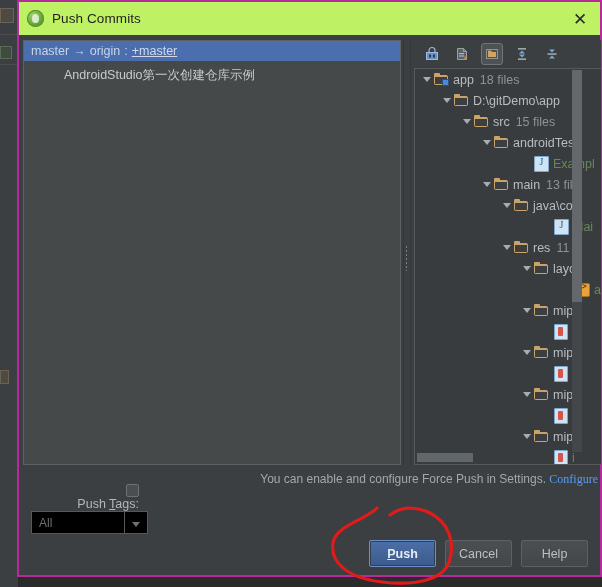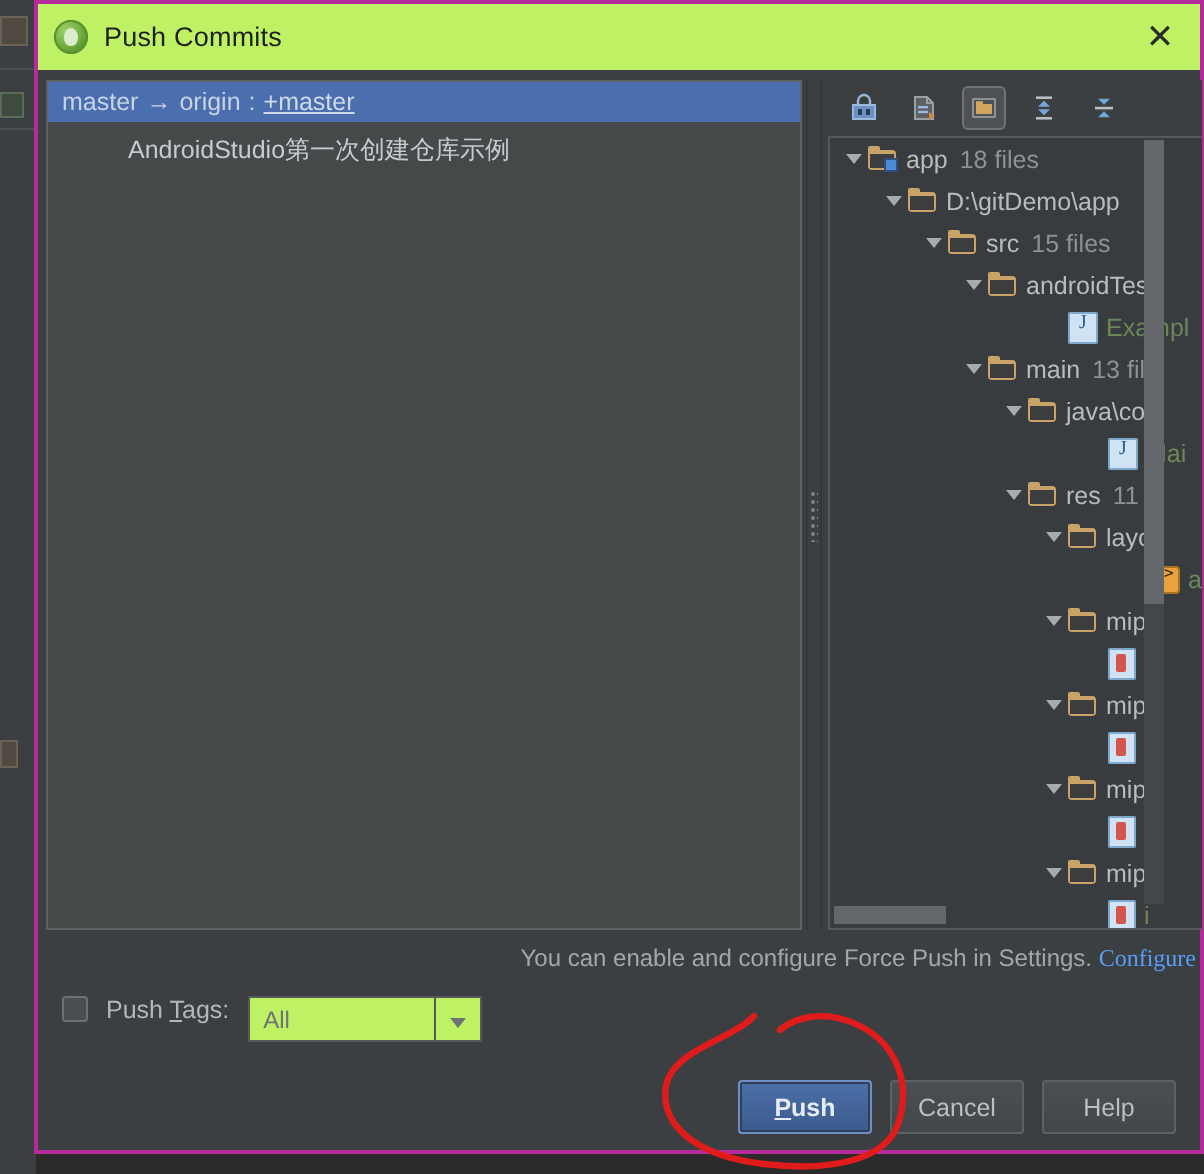--- a/index.html
+++ b/index.html
@@ -228,32 +228,32 @@
 
   
   .hint {
     position: absolute; right: 2px; top: 437px;
     font-size: 12px; color: #a3a7aa; white-space: nowrap;
   }
   .hint a { color: #589df6; text-decoration: none; cursor: pointer; font-family: Liberation Serif, serif; }
 
   
   .tags-row {
-    position: absolute; left: 12px; top: 463px;
-    display: flex; align-items: flex-start;
+    position: absolute; left: 12px; top: 449px;
+    display: flex; align-items: flex-end; flex-direction: column;
   }
   .checkbox {
     width: 13px; height: 13px; background: #4b4e50;
     border: 1px solid #6d7174; border-radius: 2px;
     margin-right: 9px; cursor: pointer; box-sizing: border-box;
   }
   .tags-label { font-size: 12.5px; color: #b4b7b9; margin-right: 9px; }
   .tags-label u { text-decoration: underline; }
   .combo {
-    width: 117px; height: 23px; background: #bef264;
+    width: 117px; height: 23px; background: #000000;
     border: 1px solid #55595b; box-sizing: border-box;
     display: flex; align-items: center; position: relative;
     cursor: default;
   }
   .combo .val { font-size: 12px; color: #6e7275; padding-left: 7px; }
   .combo .sep {
     position: absolute; right: 22px; top: 0; bottom: 0; width: 1px; background: #55595b;
   }
   .combo .chev {
     position: absolute; right: 7px; top: 10px;

